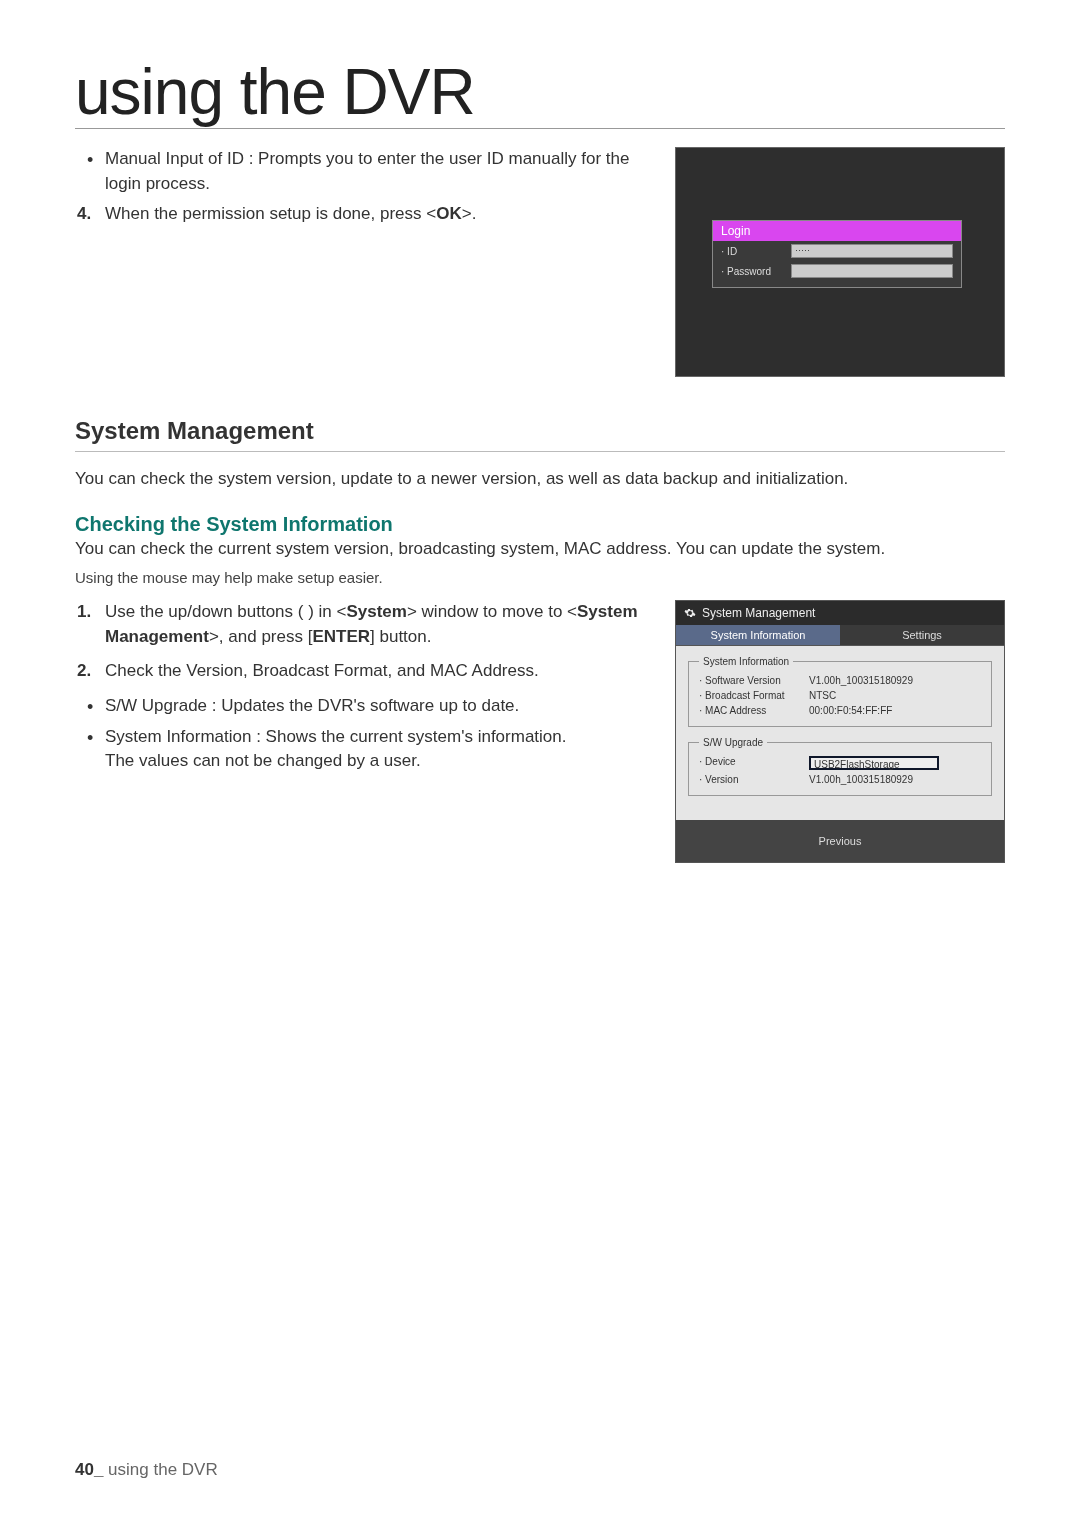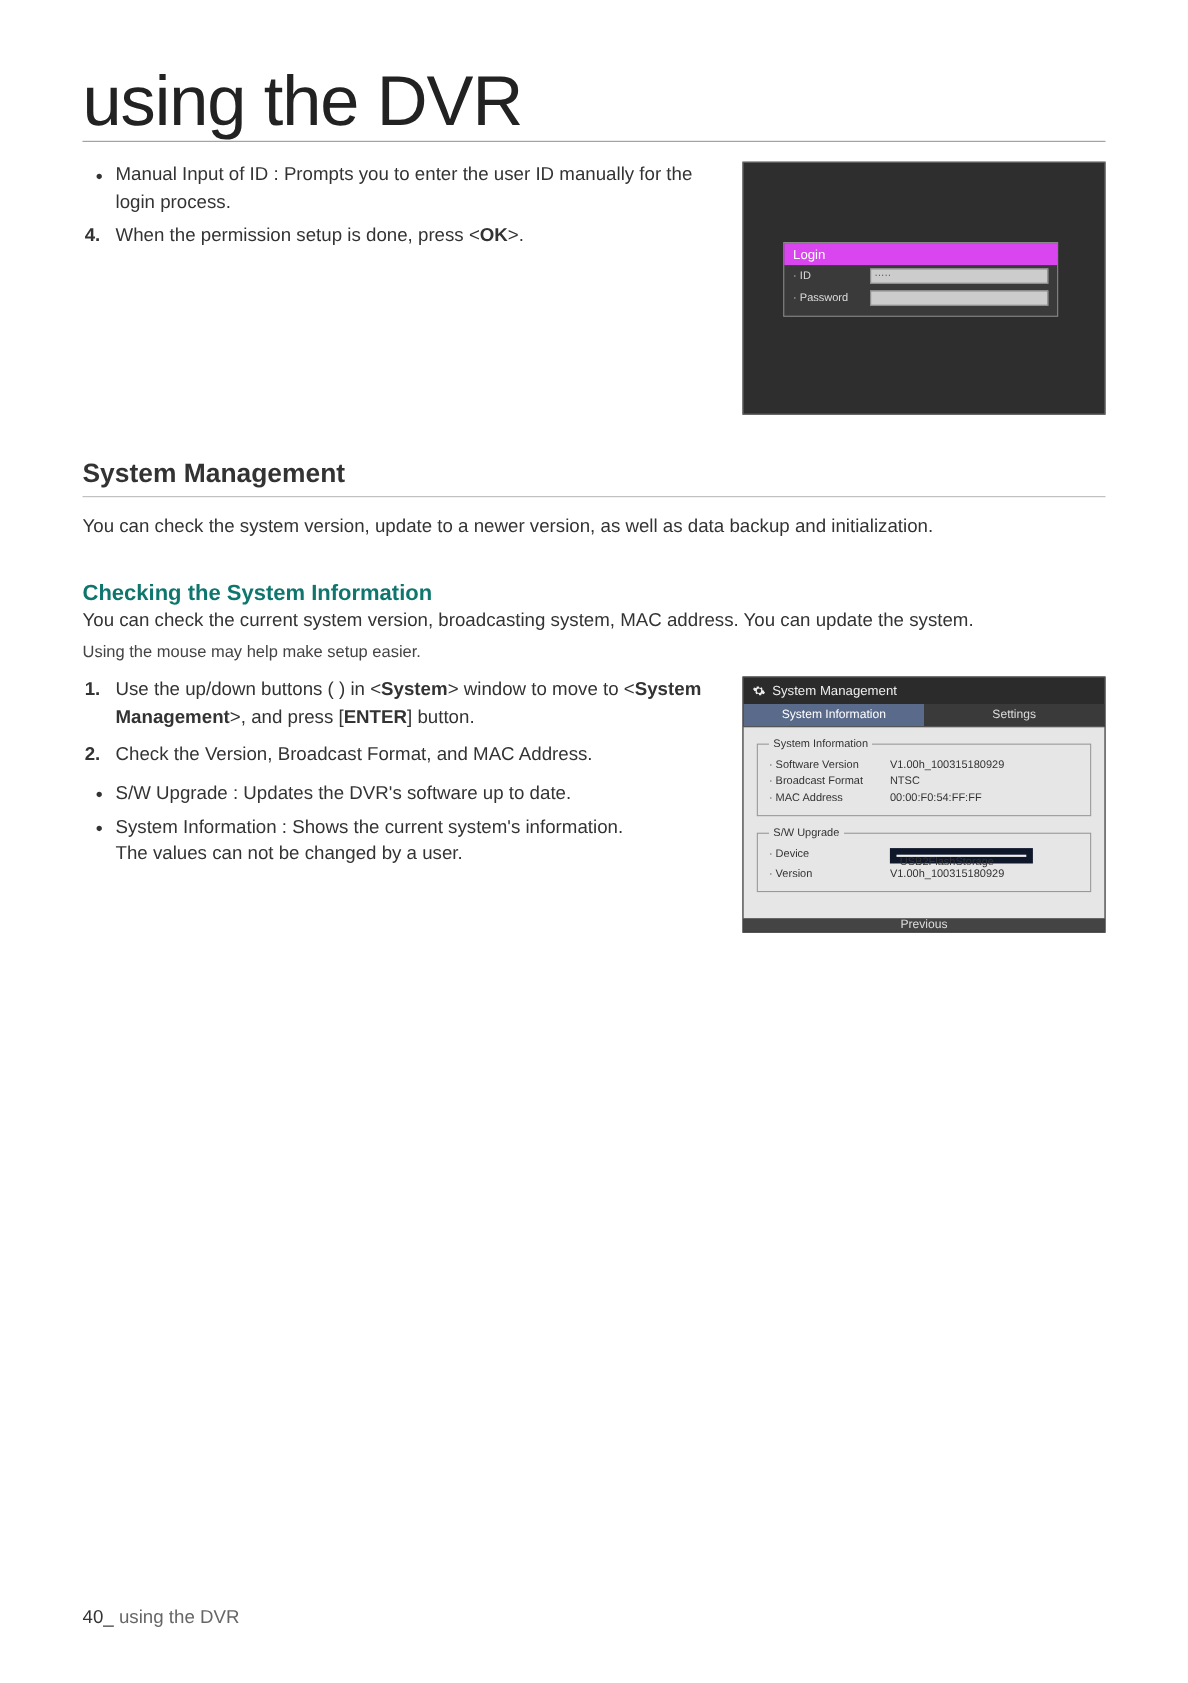--- a/index.html
+++ b/index.html
@@ -14,21 +14,21 @@
   ul.bullets > li { position: relative; margin-bottom: 6px; font-size: 17px; line-height: 1.45; }
   ul.bullets > li::before { content: "•"; position: absolute; left: -18px; font-size: 18px; }
   .sub-dash { padding-left: 18px; margin-top: 6px; }
   .sub-dash > div { position: relative; font-size: 17px; line-height: 1.45; margin-bottom: 4px; }
   .sub-dash > div::before { content: "-"; position: absolute; left: -14px; }
   ol.numbered > li { position: relative; margin-bottom: 10px; font-size: 17px; line-height: 1.45; }
   ol.numbered > li .num { position: absolute; left: -28px; font-weight: bold; }
   .checkbox-glyph { display: inline-block; width: 14px; height: 14px; border: 1px solid #333; position: relative; vertical-align: -2px; }
   .checkbox-glyph::after { content: "✓"; position: absolute; top: -3px; left: 0px; font-size: 13px; }
   .section-title { font-size: 24px; font-weight: bold; color: #333; border-bottom: 1px solid #bbb; padding-bottom: 6px; margin-top: 40px; margin-bottom: 14px; }
-  .section-intro { font-size: 17px; line-height: 1.5; margin-bottom: 36px; }
+  .section-intro { font-size: 17px; line-height: 1.5; margin-bottom: 21px; }
   .subsection-title { font-size: 20px; font-weight: bold; color: #0f766e; margin-bottom: 0; }
   .small-note { font-size: 15px; color: #444; margin-top: 6px; margin-bottom: 14px; }
   
   .panel { border: 1px solid #666; width: 330px; height: 230px; background: #2e2e2e; position: relative; }
   .login-box { position: absolute; top: 72px; left: 36px; width: 250px; border: 1px solid #888; background: #3a3a3a; }
   .login-header { background: #d946ef; color: #fff; font-size: 12px; padding: 3px 8px; }
   .login-row { display: flex; align-items: center; padding: 3px 8px; }
   .login-label { width: 70px; color: #ddd; font-size: 10px; }
   .login-input { flex: 1; height: 14px; background: #ccc; border: 1px solid #888; font-size: 9px; padding: 0 3px; color: #333; }
   
@@ -38,24 +38,24 @@
   .gear-icon svg { width: 12px; height: 12px; fill: #eee; }
   .tabs { display: flex; }
   .tab { flex: 1; text-align: center; font-size: 11px; padding: 4px 0; color: #ddd; background: #3a3a3a; border-bottom: 1px solid #555; }
   .tab.active { background: #5a6a8a; color: #fff; }
   .sys-body { background: #e6e6e6; padding: 10px 12px 14px 12px; }
   fieldset.grp { border: 1px solid #999; margin-bottom: 10px; padding: 6px 10px 8px 10px; }
   fieldset.grp legend { font-size: 10px; color: #333; padding: 0 4px; }
   .info-row { display: flex; font-size: 10px; color: #333; padding: 2px 0; }
   .info-label { width: 110px; }
   .info-value { flex: 1; }
-  .device-select { border: 6px solid #0f172a; background: #eee; font-size: 10px; padding: 0 3px; height: 14px; line-height: 14px; width: 130px; }
-  .prev-btn { background: #444; color: #ddd; font-size: 11px; text-align: center; padding: 0 0; margin: 0; }
+  .device-select { border: 2px solid #0f172a; background: #eee; font-size: 10px; padding: 0 3px; height: 14px; line-height: 14px; width: 130px; }
+  .prev-btn { background: #444; color: #ddd; font-size: 11px; text-align: center; padding: 15px 0; margin: 0; }
   .footer { position: absolute; bottom: 50px; left: 75px; font-size: 17px; }
-  .footer .pnum { font-weight: normal; color: #333; }
+  .footer .pnum { font-weight: bold; color: #333; }
   .footer .ptxt { color: #666; }
   b { font-weight: bold; }
 </style>
 </head>
 <body>
 
 <div class="page">
 
   <div class="title-wrap">
     <div class="main-title">using the DVR</div>

